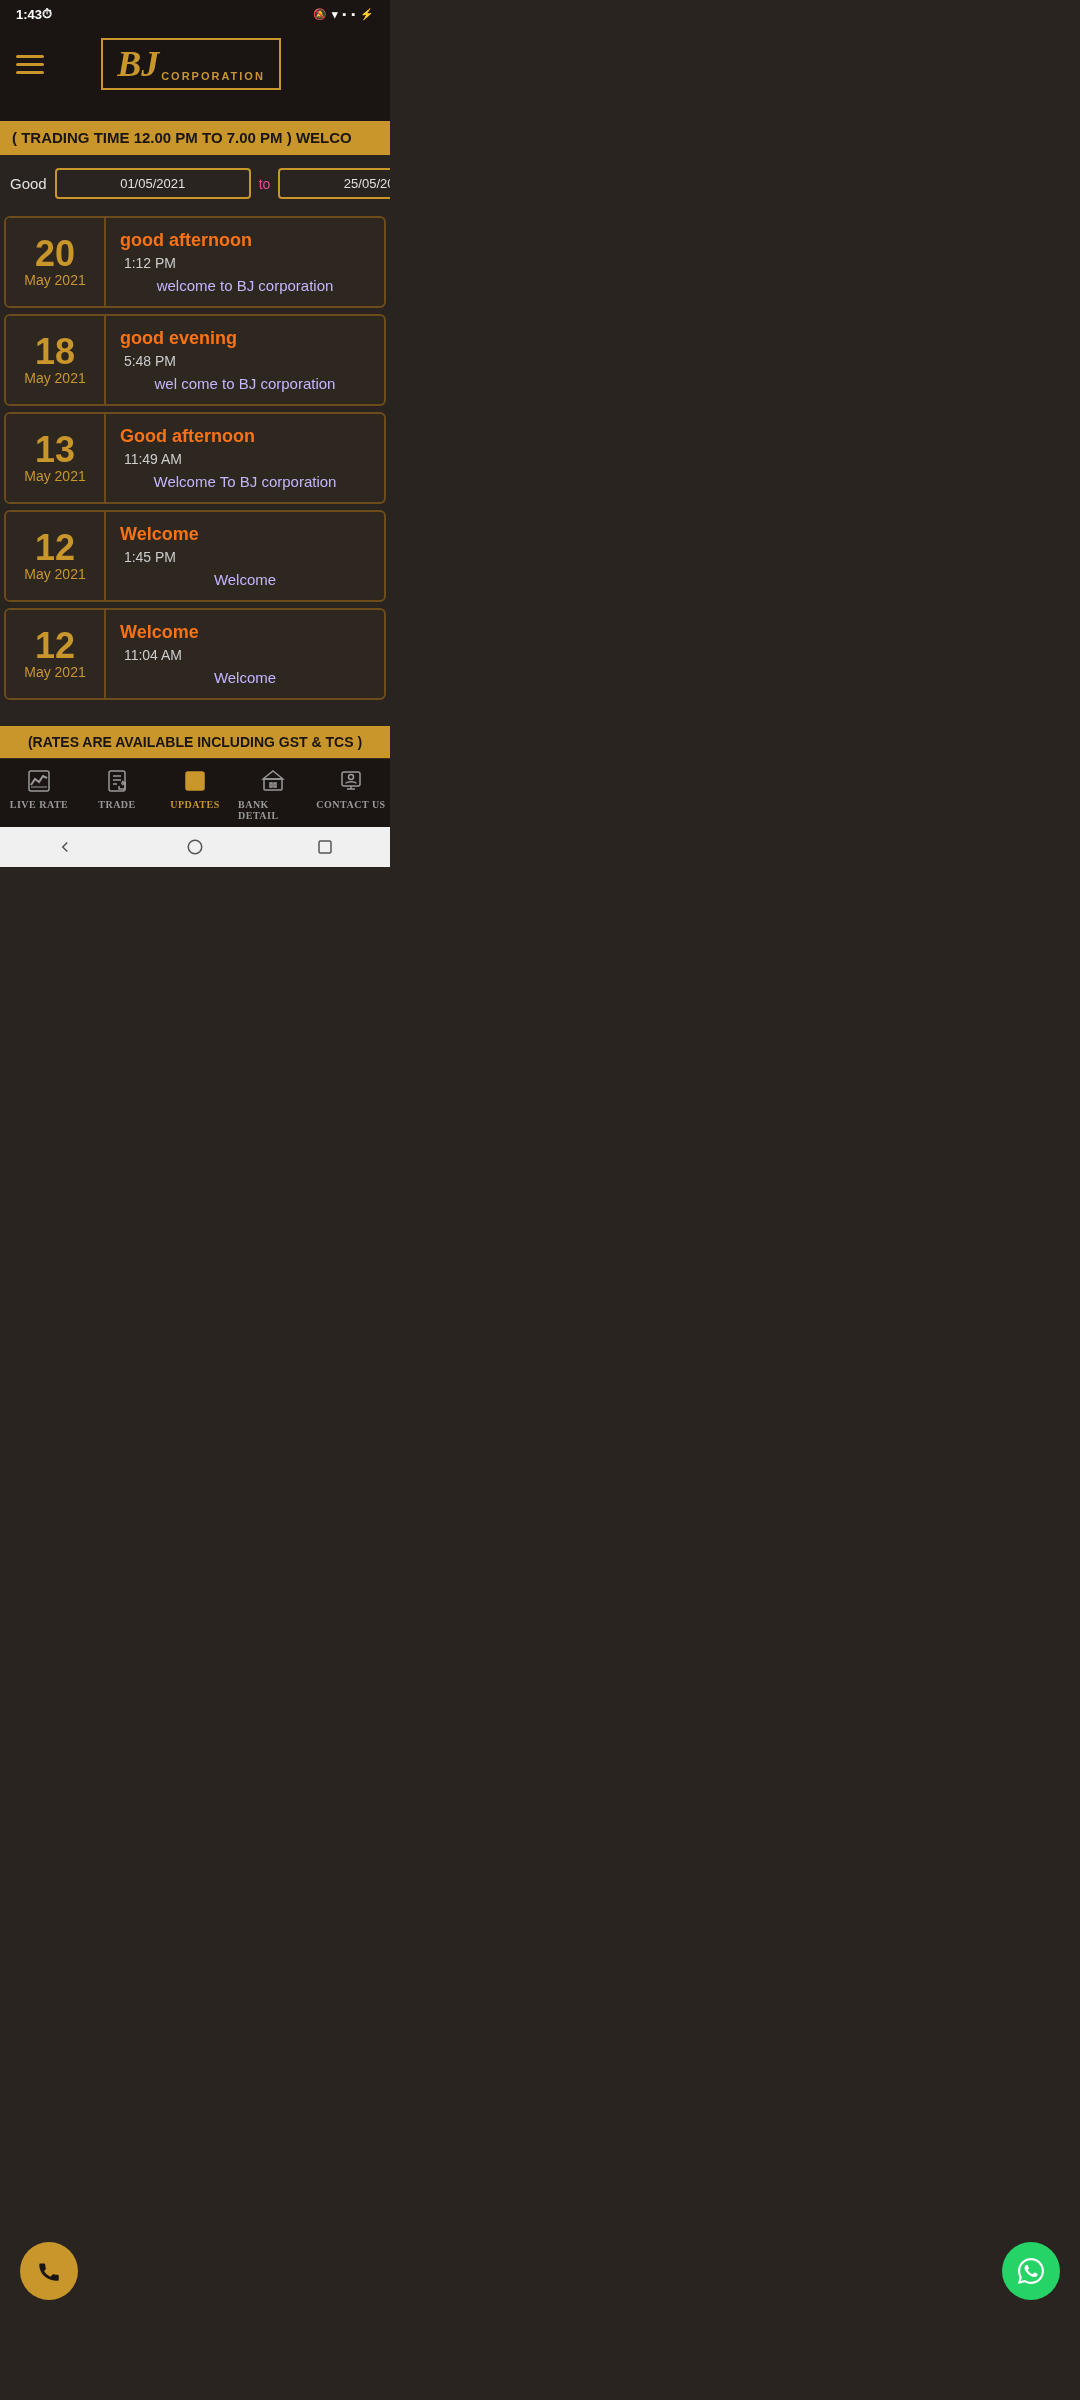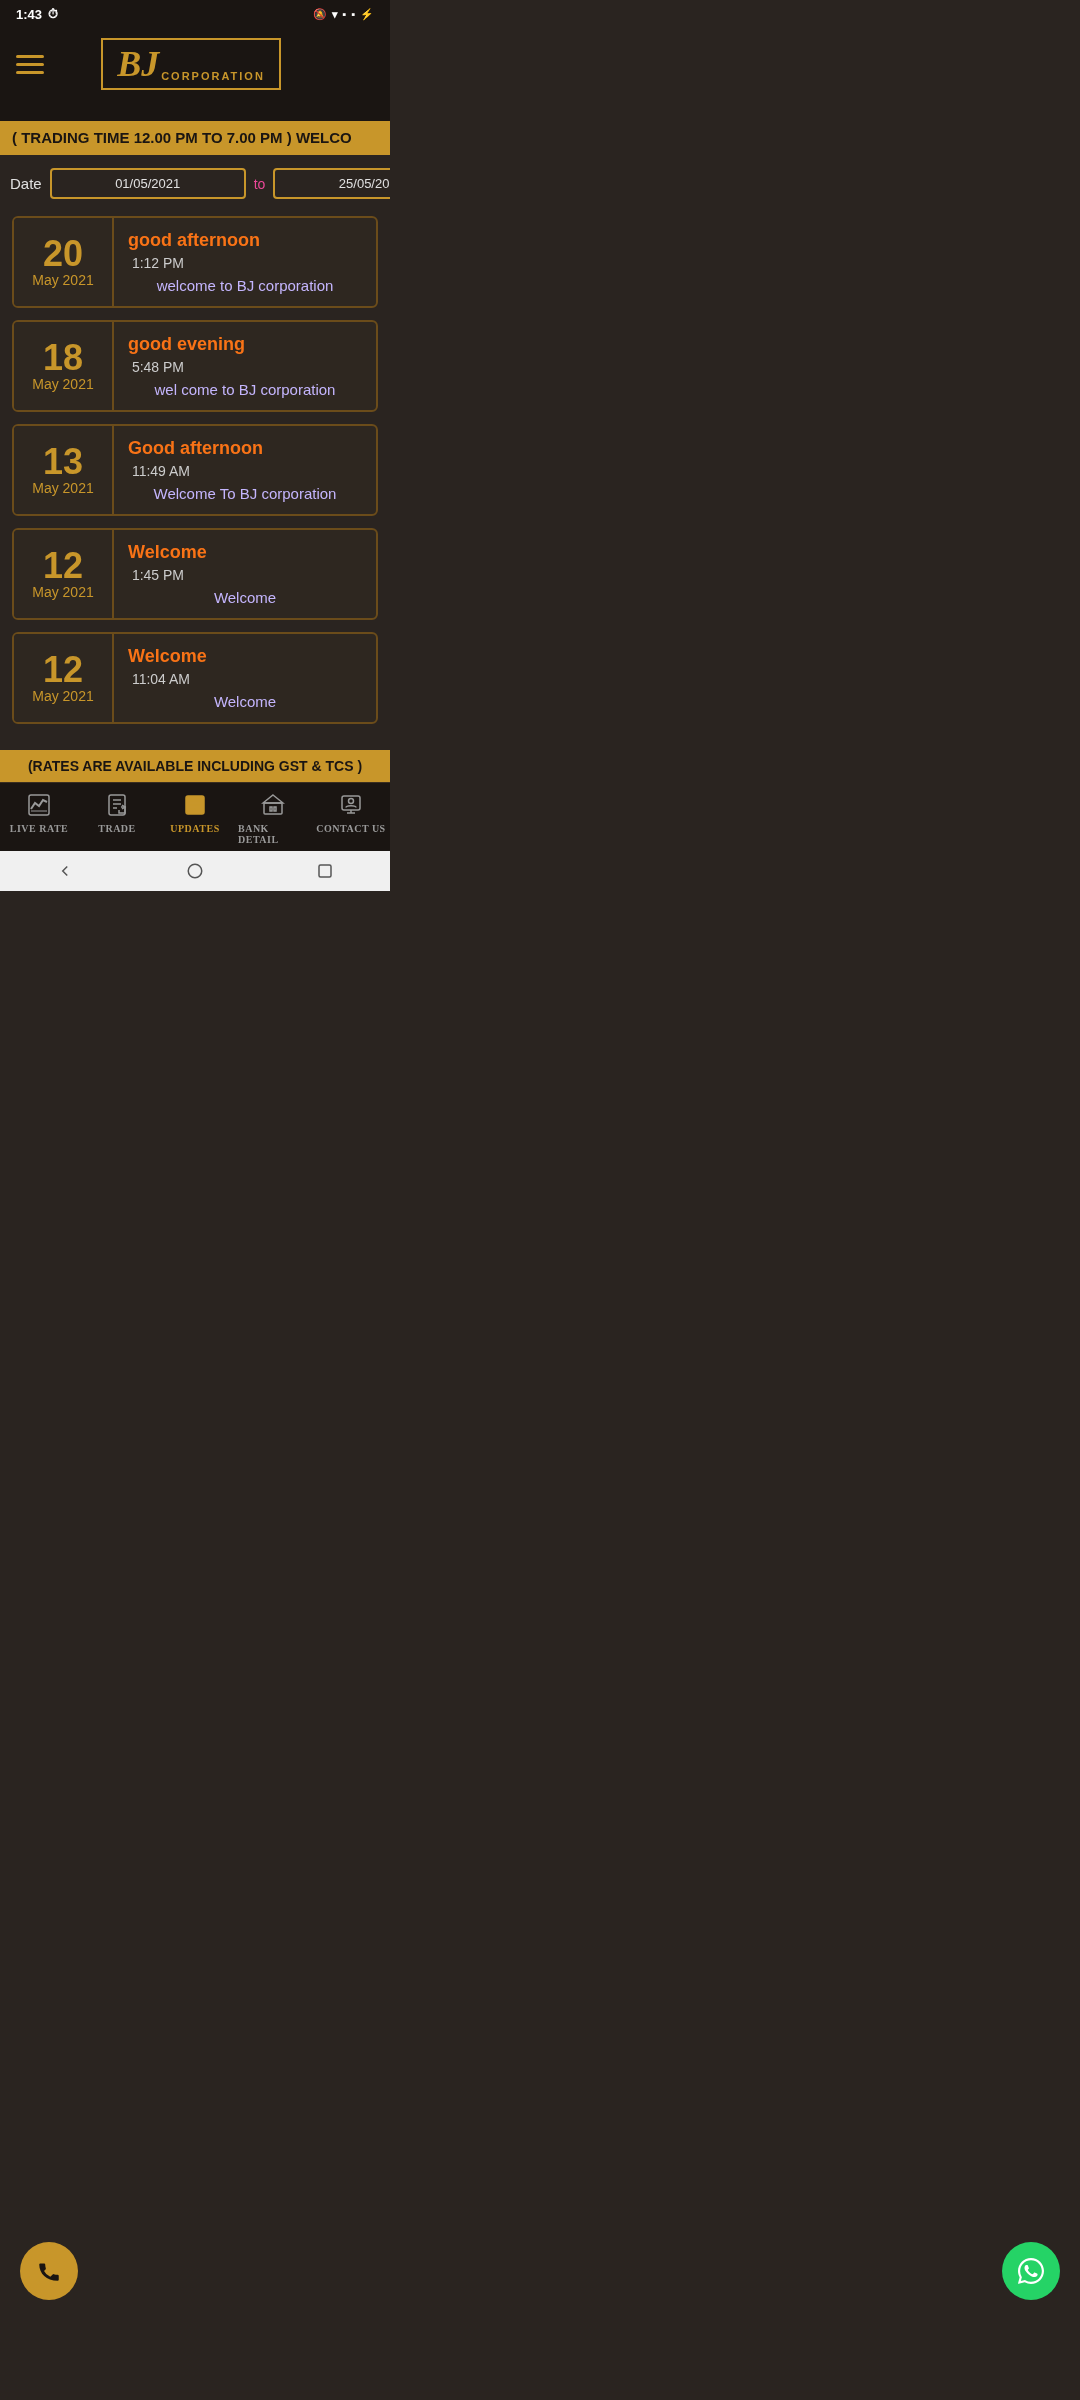--- a/index.html
+++ b/index.html
@@ -19,21 +19,21 @@
       background: #1a1512;
       height: 28px;
       display: flex;
       align-items: center;
       justify-content: space-between;
       padding: 0 16px;
       color: white;
       font-size: 13px;
       font-weight: bold;
     }
-    .status-left { display: flex; align-items: center; gap: 6px; }
+    .status-left { display: flex; align-items: center; gap: 0; }
     .status-right { display: flex; align-items: center; gap: 5px; font-size: 11px; }
 
     
     .header {
       background: #1a1512;
       display: flex;
       align-items: center;
       justify-content: space-between;
       padding: 10px 16px 31px 16px;
     }
@@ -125,24 +125,24 @@
       border: none;
       padding: 8px 16px;
       font-size: 15px;
       font-weight: bold;
       border-radius: 4px;
       cursor: pointer;
     }
 
     
     .cards-container {
-      padding: 4px 12px;
+      padding: 4px 4px;
       display: flex;
       flex-direction: column;
-      gap: 12px;
+      gap: 6px;
     }
     .card {
       background: #2e2720;
       border: 2px solid #6b4c1a;
       border-radius: 6px;
       display: flex;
       overflow: hidden;
     }
     .card-date {
       background: #2e2720;
@@ -307,21 +307,21 @@
     </div>
   </div>
   <div style="width:36px"></div>
 </div>
 
 <div class="ticker">
   <span class="ticker-text">( TRADING TIME 12.00 PM TO 7.00 PM )    WELCO</span>
 </div>
 
 <div class="date-filter">
-  <span class="date-label">Date</span>
+  <span class="date-label">Good</span>
   <input class="date-input" value="01/05/2021" type="text" style="">
   <span class="date-to">to</span>
   <input class="date-input" value="25/05/2021" type="text" style="">
   <button class="search-btn">Search</button>
 </div>
 
 <div class="cards-container" id="cards-container">
 <div class="card">
       <div class="card-date">
         <div class="card-day">20</div>

